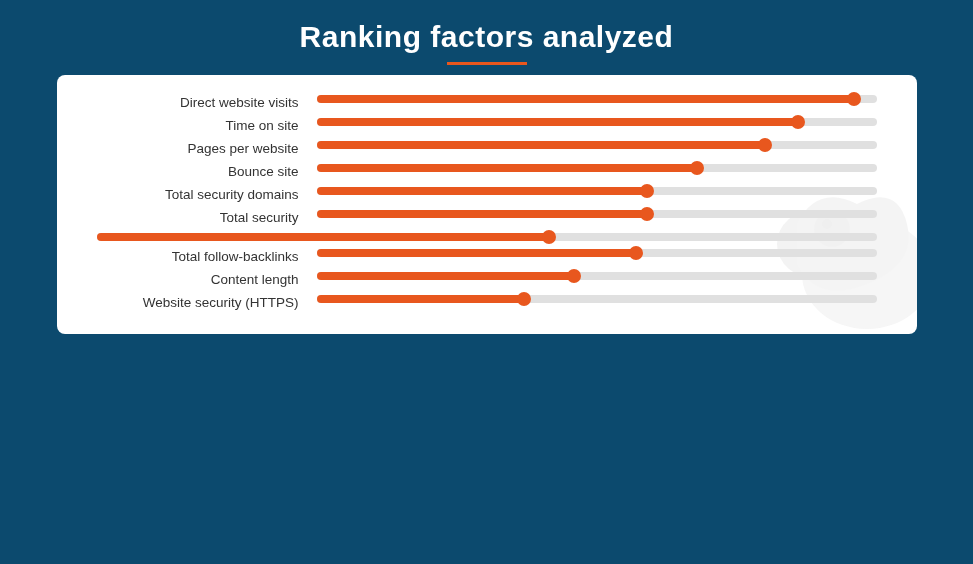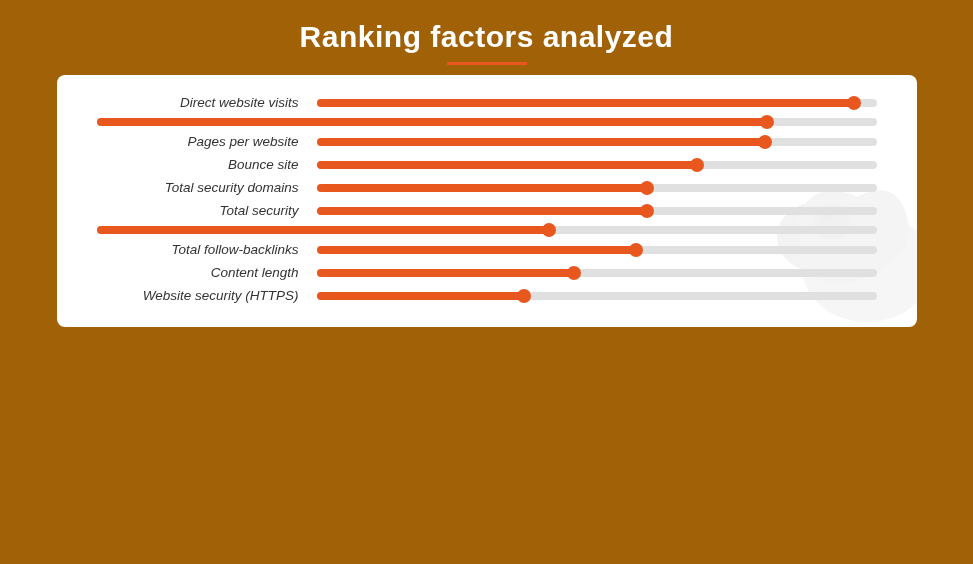--- a/index.html
+++ b/index.html
@@ -8,21 +8,21 @@
       width: 973px;
       height: 564px;
       background-color: #2a2a2a;
       font-family: 'Arial', sans-serif;
       overflow: hidden;
     }
 
     .page-wrapper {
       width: 973px;
       height: 564px;
-      background: #a16207;
+      background: #0c4a6e;
       display: flex;
       flex-direction: column;
       align-items: center;
       padding-top: 20px;
     }
 
     .title-section {
       text-align: center;
       margin-bottom: 10px;
     }
@@ -54,23 +54,21 @@
       position: absolute;
       bottom: -10px;
       right: -20px;
       width: 200px;
       height: 180px;
       opacity: 0.08;
     }
 
     .chart-row {
       display: flex;
-      align-items: center;
       margin-bottom: 8px;
-      font-style: italic;
     }
 
     .row-label {
       width: 220px;
       text-align: right;
       font-size: 13.5px;
       color: #333333;
       padding-right: 18px;
       flex-shrink: 0;
       font-weight: 400;
@@ -125,20 +123,21 @@
     <div id="chart-rows-container">
     <div class="chart-row">
           <div class="row-label">Direct website visits</div>
           <div class="bar-container">
             <div class="bar-fill" style="width: 96%;">
               <div class="bar-dot"></div>
             </div>
           </div>
         </div>
         <div class="chart-row">
+          <div class="row-label">Time on site</div>
           <div class="bar-container">
             <div class="bar-fill" style="width: 86%;">
               <div class="bar-dot"></div>
             </div>
           </div>
         </div>
         <div class="chart-row">
           <div class="row-label">Pages per website</div>
           <div class="bar-container">
             <div class="bar-fill" style="width: 80%;">

